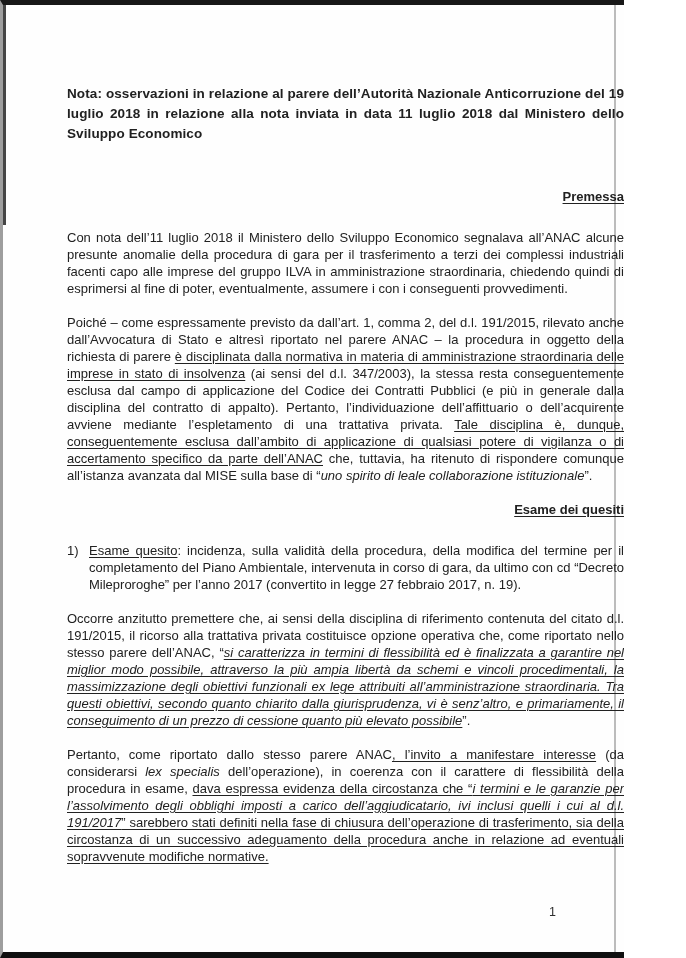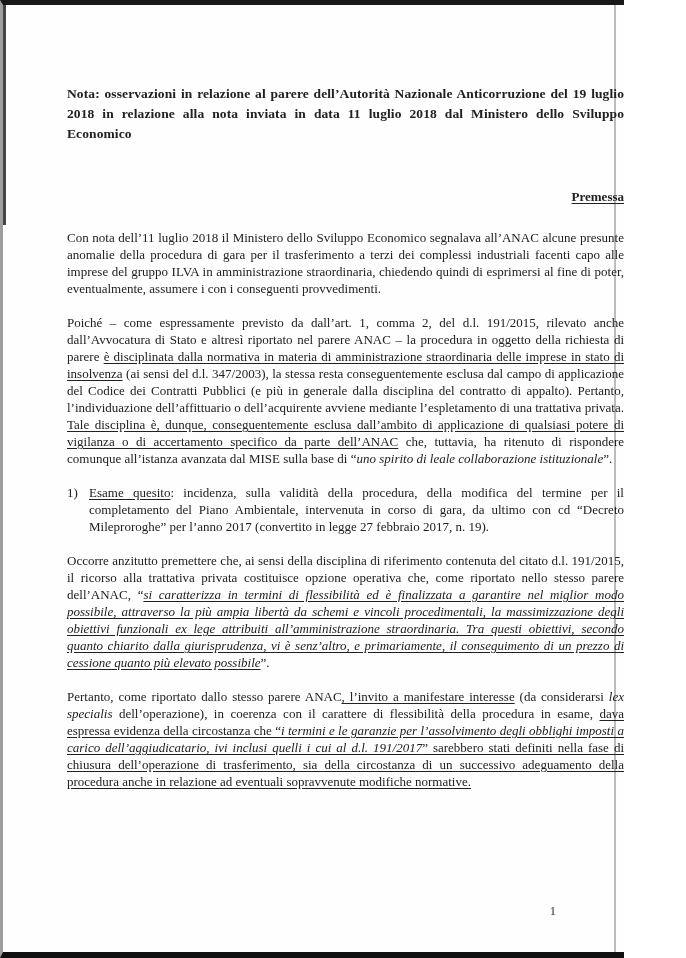--- a/index.html
+++ b/index.html
@@ -10,21 +10,21 @@
   .scan-page {
     position: relative;
     width: 624px;
     height: 958px;
     box-sizing: border-box;
     background: #fefefe;
     border-top: 5px solid #181818;
     border-bottom: 6px solid #0f0f0f;
     border-left: 3px solid #9e9e9e;
     overflow: hidden;
-    font-family: Liberation Serif, serif;
+    font-family: Liberation Sans, sans-serif;
     color: #212121;
   }
   .edge-left-top {
     position: absolute;
     left: 0; top: 0;
     width: 3px; height: 220px;
     background: #454545;
   }
   .edge-right {
     position: absolute;
@@ -94,20 +94,21 @@
 <div class="scan-page">
   <div class="edge-left-top"></div>
   <div class="edge-right"></div>
 
   <div class="content">
     <div class="doc-title">Nota: osservazioni in relazione al parere dell’Autorità Nazionale Anticorruzione del 19 luglio 2018 in relazione alla nota inviata in data 11 luglio 2018 dal Ministero dello Sviluppo Economico</div>
     <div class="doc-body">
         <div class="heading">Premessa</div>
         <div class="para"><span>Con nota dell’11 luglio 2018 il Ministero dello Sviluppo Economico segnalava all’ANAC alcune presunte anomalie della procedura di gara per il trasferimento a terzi dei complessi industriali facenti capo alle imprese del gruppo ILVA in amministrazione straordinaria, chiedendo quindi di esprimersi al fine di poter, eventualmente, assumere i con i conseguenti provvedimenti.</span></div>
         <div class="para"><span>Poiché – come espressamente previsto da dall’art. 1, comma 2, del d.l. 191/2015, rilevato anche dall’Avvocatura di Stato e altresì riportato nel parere ANAC – la procedura in oggetto della richiesta di parere </span><span class="un">è disciplinata dalla normativa in materia di amministrazione straordinaria delle imprese in stato di insolvenza</span><span> (ai sensi del d.l. 347/2003), la stessa resta conseguentemente esclusa dal campo di applicazione del Codice dei Contratti Pubblici (e più in generale dalla disciplina del contratto di appalto). Pertanto, l’individuazione dell’affittuario o dell’acquirente avviene mediante l’espletamento di una trattativa privata. </span><span class="un">Tale disciplina è, dunque, conseguentemente esclusa dall’ambito di applicazione di qualsiasi potere di vigilanza o di accertamento specifico da parte dell’ANAC</span><span> che, tuttavia, ha ritenuto di rispondere comunque all’istanza avanzata dal MISE sulla base di “</span><span class="it">uno spirito di leale collaborazione istituzionale</span><span>”.</span></div>
+        <div class="heading">Esame dei quesiti</div>
         <div class="para list-item"><span class="marker">1)</span><span class="un">Esame quesito</span><span>: incidenza, sulla validità della procedura, della modifica del termine per il completamento del Piano Ambientale, intervenuta in corso di gara, da ultimo con cd “Decreto Mileproroghe” per l’anno 2017 (convertito in legge 27 febbraio 2017, n. 19).</span></div>
         <div class="para"><span>Occorre anzitutto premettere che, ai sensi della disciplina di riferimento contenuta del citato d.l. 191/2015, il ricorso alla trattativa privata costituisce opzione operativa che, come riportato nello stesso parere dell’ANAC, “</span><span class="it un">si caratterizza in termini di flessibilità ed è finalizzata a garantire nel miglior modo possibile, attraverso la più ampia libertà da schemi e vincoli procedimentali, la massimizzazione degli obiettivi funzionali ex lege attribuiti all’amministrazione straordinaria. Tra questi obiettivi, secondo quanto chiarito dalla giurisprudenza, vi è senz’altro, e primariamente, il conseguimento di un prezzo di cessione quanto più elevato possibile</span><span>”.</span></div>
         <div class="para"><span>Pertanto, come riportato dallo stesso parere ANAC</span><span class="un">, l’invito a manifestare interesse</span><span> (da considerarsi </span><span class="it">lex specialis</span><span> dell’operazione), in coerenza con il carattere di flessibilità della procedura in esame, </span><span class="un">dava espressa evidenza della circostanza che “</span><span class="it un">i termini e le garanzie per l’assolvimento degli obblighi imposti a carico dell’aggiudicatario, ivi inclusi quelli i cui al d.l. 191/2017</span><span class="un">” sarebbero stati definiti nella fase di chiusura dell’operazione di trasferimento, sia della circostanza di un successivo adeguamento della procedura anche in relazione ad eventuali sopravvenute modifiche normative.</span></div>
       </div>
   </div>
 
   <div class="page-number">1</div>
 </div>
 
 </body></html>

